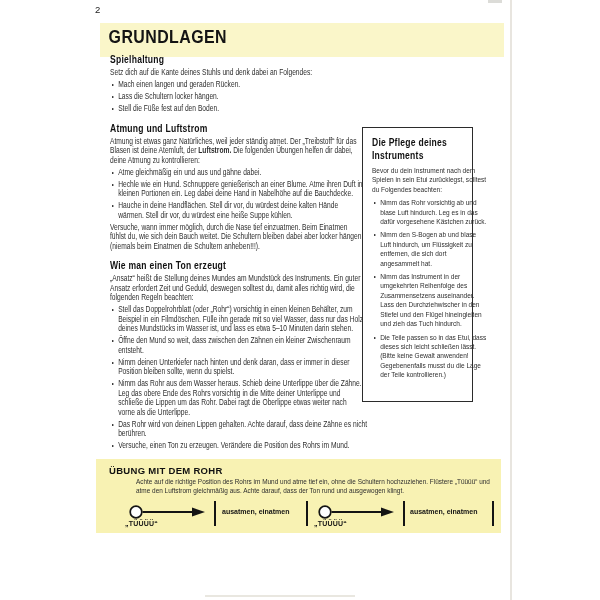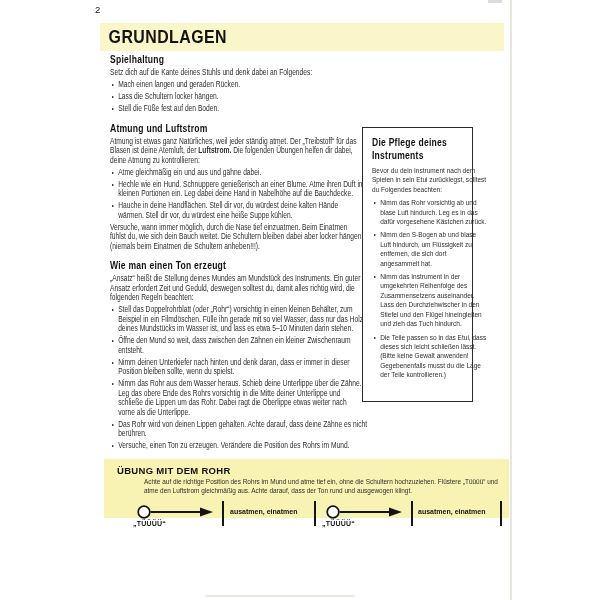--- a/index.html
+++ b/index.html
@@ -5,21 +5,21 @@
   * { margin:0; padding:0; box-sizing:border-box; }
   html,body { width:600px; height:600px; }
   body {
     position:relative; width:600px; height:600px; background:#ffffff;
     font-family:"Liberation Sans","DejaVu Sans",sans-serif; color:#2e2e2e;
     overflow:hidden; -webkit-font-smoothing:antialiased;
   }
   .page-number { position:absolute; left:95px; top:4px; font-size:9.5px; color:#222; }
 
   
-  .banner { position:absolute; left:100px; top:23px; width:404px; height:28px; background:#FAF6C9; }
+  .banner { position:absolute; left:100px; top:23px; width:404px; height:34px; background:#FAF6C9; }
   .banner h1 {
     display:inline-block; margin:0; padding-left:10px; line-height:27px;
     font-size:18.5px; font-weight:800; letter-spacing:.5px; color:#141414;
     transform:scaleX(.86); transform-origin:0 50%; white-space:nowrap;
   }
 
   
   .main { position:absolute; left:110px; top:53px; width:312px;
           transform:scaleX(.815); transform-origin:0 0; }
   .main h2 { font-size:10.5px; font-weight:bold; color:#111; letter-spacing:.3px;
@@ -35,21 +35,21 @@
   
   .care-box { position:absolute; left:362px; top:127px; width:111px; height:275px;
               background:#fff; border:1.5px solid #2b2b2b; padding:8px 0 0 9px; }
   .care-inner { width:141px; transform:scaleX(.815); transform-origin:0 0; }
   .care-inner h3 { font-size:10.5px; font-weight:bold; color:#111; line-height:12.5px;
                    letter-spacing:.3px; margin:0 0 5px 0; }
   .care-inner p { font-size:8px; line-height:9.4px; margin:0 0 4px 0; }
   .care-inner .bullet { margin:4px 0; font-size:8px; line-height:9.4px; }
 
   
-  .exercise-box { position:absolute; left:104px; top:459px; width:405px; height:59px; background:#F8F2B3; }
+  .exercise-box { position:absolute; left:96px; top:459px; width:405px; height:74px; background:#F8F2B3; }
   .exercise-box h4 { position:absolute; left:13px; top:6px; font-size:9.5px; font-weight:bold;
                      letter-spacing:.3px; color:#111; }
   .exercise-body { position:absolute; left:40px; top:18px; width:448px; font-size:7.9px;
                    line-height:9.4px; color:#2e2e2e; transform:scaleX(.815); transform-origin:0 0; }
   .diagram-bar { position:absolute; width:1.6px; height:25px; background:#141414; top:42px; }
   .circle-arrow { position:absolute; top:45px; width:78px; height:16px; }
   .tu-label { position:absolute; top:61px; font-size:7px; font-weight:bold; color:#141414;
               letter-spacing:.2px; white-space:nowrap; }
   .breath-label { position:absolute; top:48px; font-size:7.8px; font-weight:bold; color:#141414;
                   white-space:nowrap; transform:scaleX(.9); transform-origin:0 0; }

